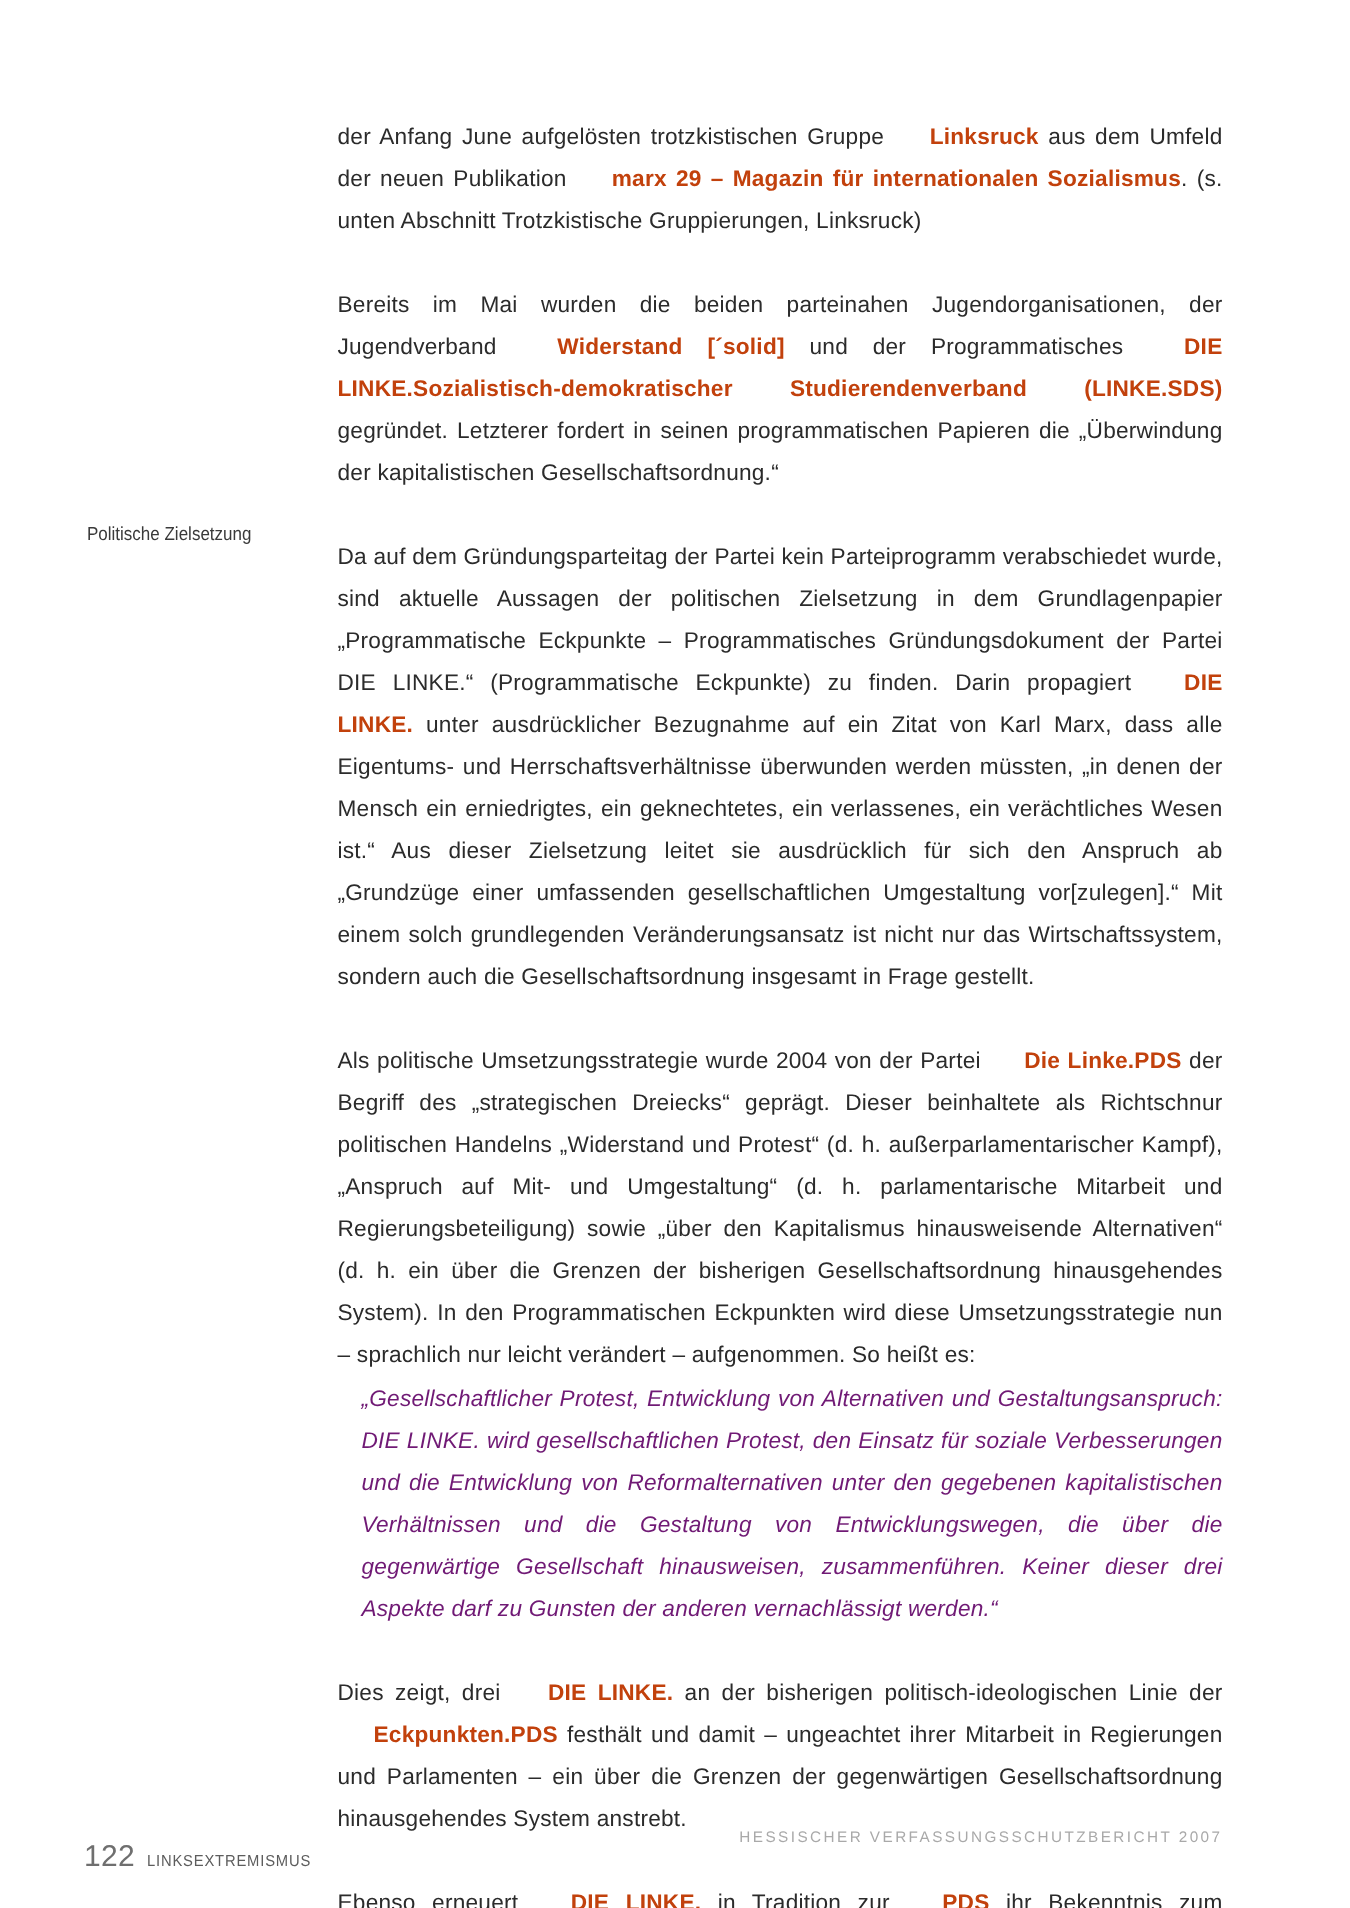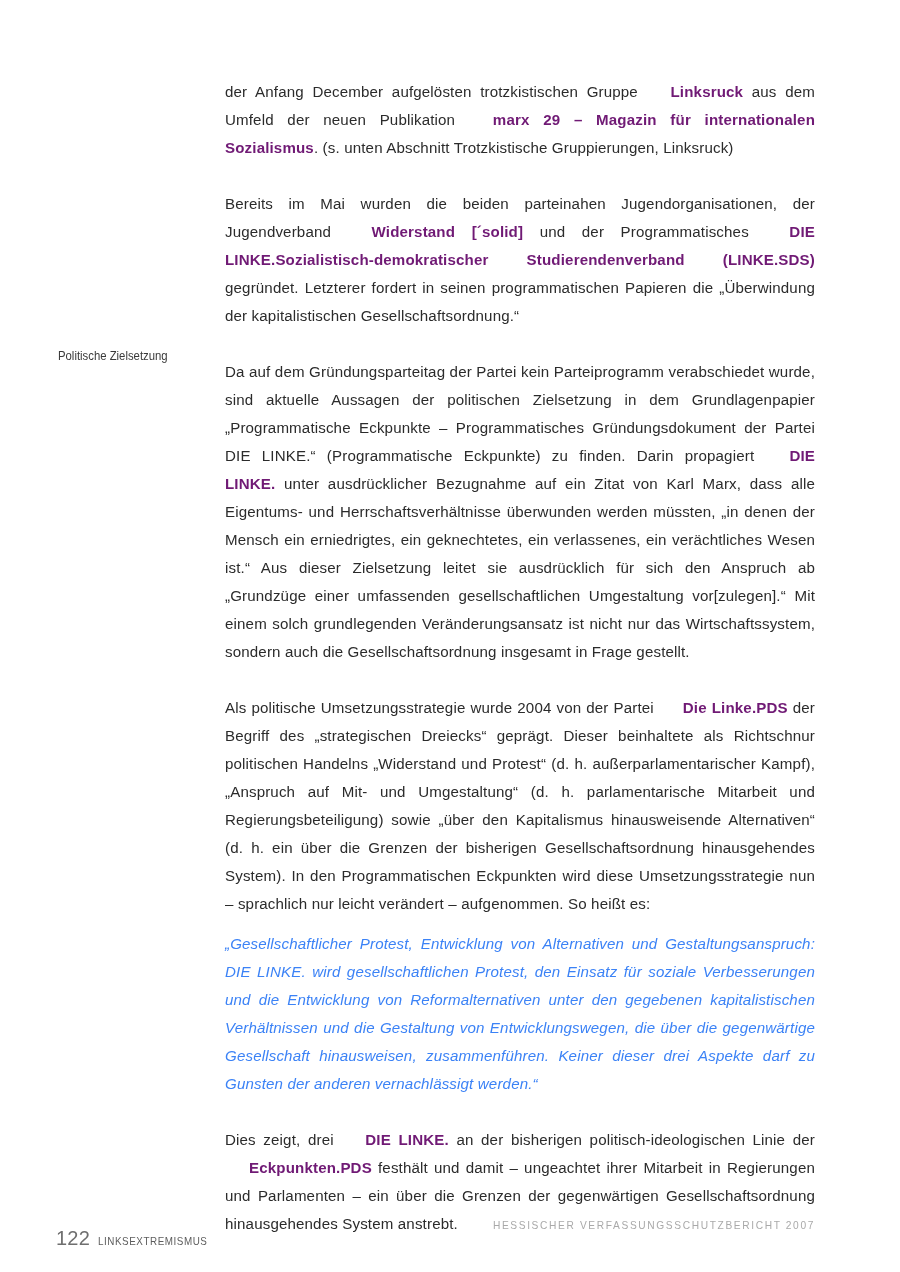--- a/index.html
+++ b/index.html
@@ -34,34 +34,34 @@
     line-height: 28px;
     text-align: justify;
     text-justify: inter-word;
     margin: 0 0 28px 0;
     letter-spacing: 0.01em;
     hyphens: manual;
     color: #2b2b2b;
   }
   .para:last-child { margin-bottom: 0; }
 
-  .para b, .para strong { font-weight: 700; color: #701a75; padding-left: 24px; }
+  .para b, .para strong { font-weight: 700; color: #c2410c; padding-left: 24px; }
 
   .quote {
     font-size: 15.1px;
     line-height: 28px;
     text-align: justify;
     font-style: italic;
-    color: #3b82f6;
-    margin: 0 0 28px 0;
+    color: #701a75;
+    margin: 0 0 28px 16px;
     letter-spacing: 0.01em;
   }
 
   
-  .tight { margin-bottom: 12px; }
+  .tight { margin-bottom: 1px; }
 
   
   .marginalia {
     position: absolute;
     left: 58px;
     top: 348px;
     width: 150px;
     font-size: 12.6px;
     line-height: 16px;
     color: #3a3a3a;
@@ -120,21 +120,21 @@
 
 <div class="page">
 
   <div class="marginalia">
     <span>Politische Zielsetzung</span>
   </div>
 
   <div class="content">
 
     <p class="para">
-      <span>der Anfang December aufgelösten trotzkistischen Gruppe </span><b>Linksruck</b><span> aus dem Umfeld der neuen Publikation </span><b>marx 29 – Magazin für internationalen Sozialismus</b><span>. (s. unten Abschnitt Trotzkistische Gruppierungen, Linksruck)</span>
+      <span>der Anfang June aufgelösten trotzkistischen Gruppe </span><b>Linksruck</b><span> aus dem Umfeld der neuen Publikation </span><b>marx 29 – Magazin für internationalen Sozialismus</b><span>. (s. unten Abschnitt Trotzkistische Gruppierungen, Linksruck)</span>
     </p>
 
     <p class="para">
       <span>Bereits im Mai wurden die beiden parteinahen Jugendorganisationen, der Jugendverband </span><b>Widerstand [´solid]</b><span> und der Programmatisches </span><b>DIE LINKE.Sozialistisch-demokratischer Studierendenverband (LINKE.SDS)</b><span> gegründet. Letzterer fordert in seinen programmatischen Papieren die „Überwindung der kapitalistischen Gesellschaftsordnung.“</span>
     </p>
 
     <p class="para">
       <span>Da auf dem Gründungsparteitag der Partei kein Parteiprogramm verabschiedet wurde, sind aktuelle Aussagen der politischen Zielsetzung in dem Grundlagenpapier „Programmatische Eckpunkte – Programmatisches Gründungsdokument der Partei DIE LINKE.“ (Programmatische Eckpunkte) zu finden. Darin propagiert </span><b>DIE LINKE.</b><span> unter ausdrücklicher Bezugnahme auf ein Zitat von Karl Marx, dass alle Eigentums- und Herrschaftsverhältnisse überwunden werden müssten, „in denen der Mensch ein erniedrigtes, ein geknechtetes, ein verlassenes, ein verächtliches Wesen ist.“ Aus dieser Zielsetzung leitet sie ausdrücklich für sich den Anspruch ab „Grundzüge einer umfassenden gesellschaftlichen Umgestaltung vor[zulegen].“ Mit einem solch grundlegenden Veränderungsansatz ist nicht nur das Wirtschaftssystem, sondern auch die Gesellschaftsordnung insgesamt in Frage gestellt.</span>
     </p>
 

